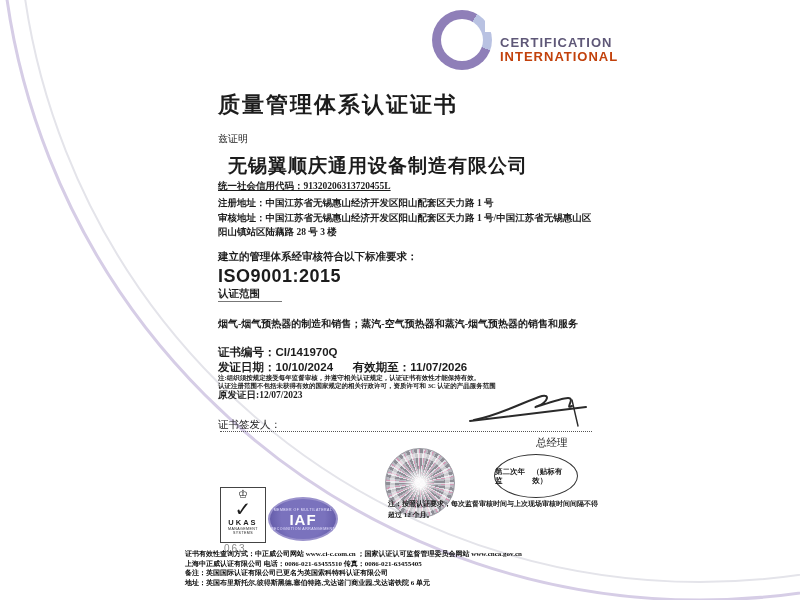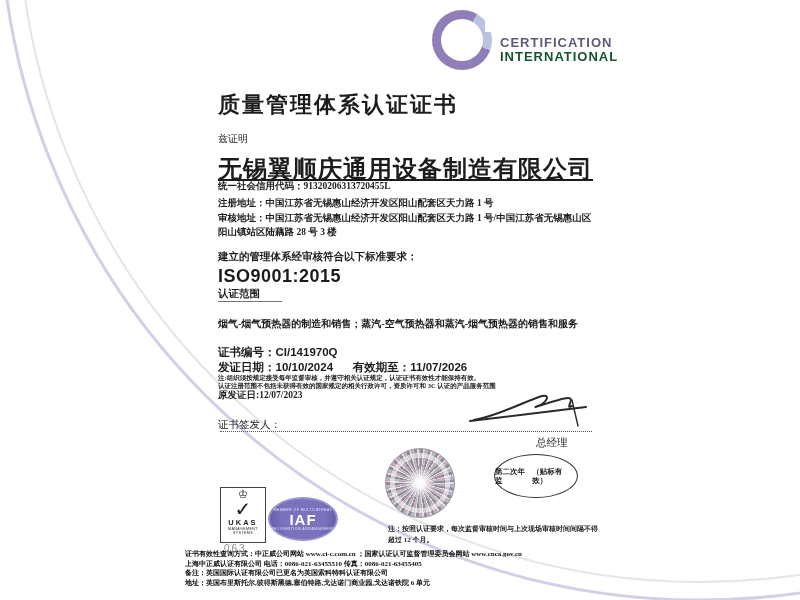--- a/index.html
+++ b/index.html
@@ -10,26 +10,26 @@
   
   #swoosh{position:absolute;left:0;top:0;z-index:0;pointer-events:none;}
   .content{z-index:2;}
   
   #ci-ring{left:432px;top:10px;width:60px;height:60px;border-radius:50%;
            background:conic-gradient(from 140deg,#8f7fb8 0deg 250deg,#b9c2e2 250deg 330deg,#8f7fb8 330deg 360deg);}
   #ci-ring-inner{left:9px;top:9px;width:42px;height:42px;border-radius:50%;background:#fff;position:absolute;}
   #ci-ring-gap{left:485px;top:14px;width:12px;height:18px;background:#fff;}
   #ci-text{left:500px;top:36px;line-height:1.05;}
   #ci-line1{font-size:13px;letter-spacing:1px;color:#5f5878;font-weight:bold;}
-  #ci-line2{font-size:13px;letter-spacing:1px;color:#14532d;font-weight:bold;}
+  #ci-line2{font-size:13px;letter-spacing:1px;color:#c2410c;font-weight:bold;}
   
   #title{left:218px;top:90px;font-size:22px;font-weight:bold;letter-spacing:2px;}
   #certify{left:218px;top:132px;font-size:10px;}
-  #company{left:218px;top:153px;font-size:24px;font-weight:bold;letter-spacing:1px;text-decoration:underline;}
-  #credit{left:218px;top:180px;font-size:9.5px;font-weight:bold;}
+  #company{left:228px;top:153px;font-size:19px;font-weight:bold;letter-spacing:1px;}
+  #credit{left:218px;top:180px;font-size:9.5px;font-weight:bold;text-decoration:underline;}
   #regaddr{left:218px;top:196px;width:382px;font-size:9.5px;font-weight:bold;line-height:1.5;}
   #auditaddr{left:218px;top:211px;width:378px;font-size:9.5px;font-weight:bold;line-height:1.5;}
   #stdintro{left:218px;top:250px;font-size:10.5px;font-weight:bold;}
   #isocode{left:218px;top:266px;font-size:18px;font-weight:bold;letter-spacing:.5px;}
   #scopelabel{left:218px;top:287px;font-size:10.5px;border-bottom:1px solid #777;padding-right:22px;font-weight:bold;}
   #scopetext{left:218px;top:317px;width:380px;font-size:10px;font-weight:bold;}
   
   .inforow{font-size:11.5px;font-weight:bold;}
   #numrow{left:218px;top:345px;}
   #daterow{left:218px;top:360px;}
@@ -45,21 +45,21 @@
   
   #holo{left:385px;top:448px;width:68px;height:68px;border-radius:50%;border:1px solid #9a9aa2;
         background:
           radial-gradient(circle at 50% 50%, rgba(255,255,255,.95) 0 9%, rgba(255,255,255,0) 34%),
           radial-gradient(circle at 50% 50%, transparent 0 52%, rgba(255,255,255,.55) 53% 62%, transparent 63%),
           repeating-conic-gradient(#8e8e96 0deg 5deg,#dcdce2 5deg 8deg,#d49ab6 8deg 10deg,#b9b9c1 10deg 14deg);}
   
   #stamp{left:494px;top:454px;width:82px;height:42px;border:1.3px solid #333;border-radius:50%;
          display:flex;flex-direction:row;align-items:center;justify-content:center;line-height:1.25;}
   #stamp div{font-size:7.5px;font-weight:bold;}
-  #survnote{left:388px;top:499px;width:214px;font-size:7px;font-weight:bold;line-height:1.5;margin-top:25px;}
+  #survnote{left:388px;top:499px;width:214px;font-size:7px;font-weight:bold;line-height:1.5;}
   
   #ukas{left:220px;top:487px;width:44px;height:54px;border:1px solid #444;background:#fff;
         display:flex;flex-direction:column;align-items:center;justify-content:flex-start;}
   #ukas-crown{font-size:11px;line-height:1;margin-top:1px;}
   #ukas-check{font-size:20px;line-height:.9;font-weight:bold;}
   #ukas-name{font-size:7.5px;font-weight:bold;letter-spacing:2px;}
   #ukas-sub{font-size:3.6px;letter-spacing:.4px;text-align:center;line-height:1.2;}
   #ukas-num{left:224px;top:543px;font-size:10px;color:#8a8a8a;letter-spacing:2px;}
   
   #iaf{left:268px;top:497px;width:66px;height:40px;border-radius:50%;

